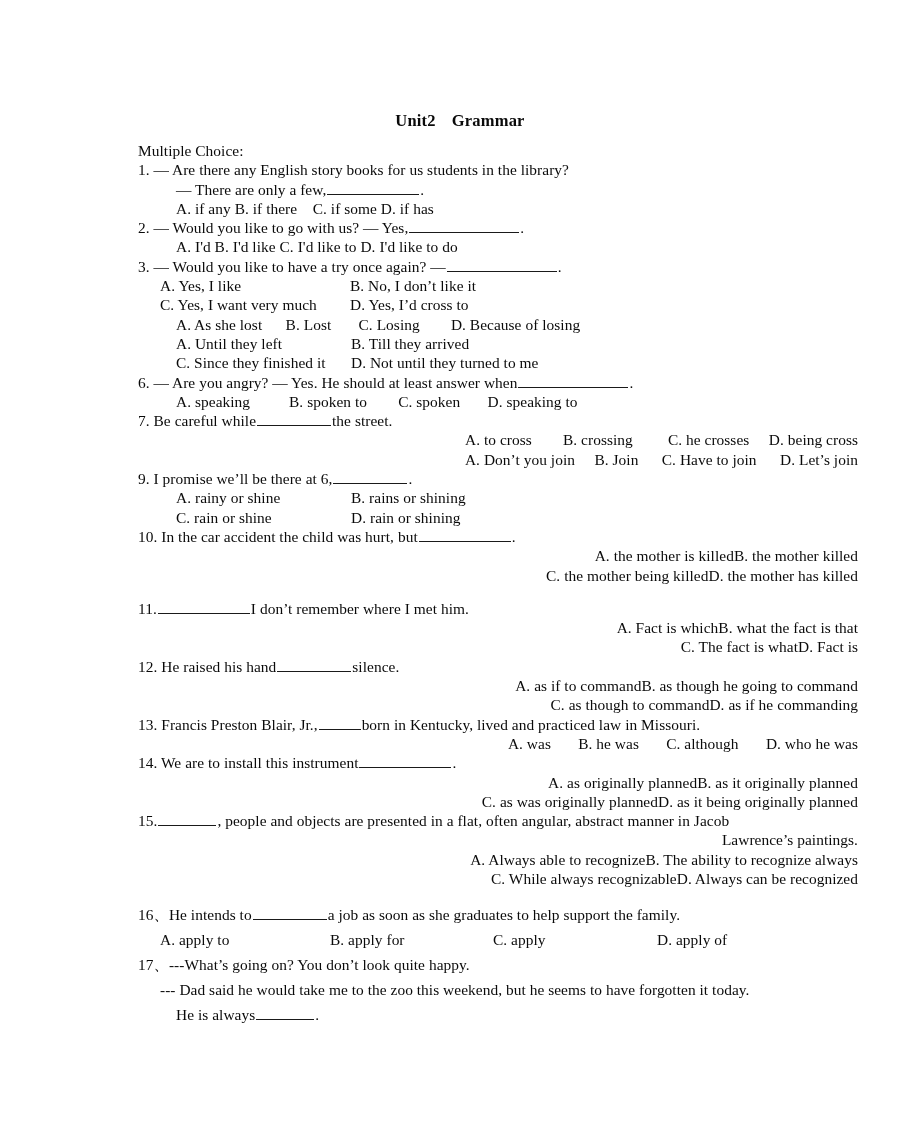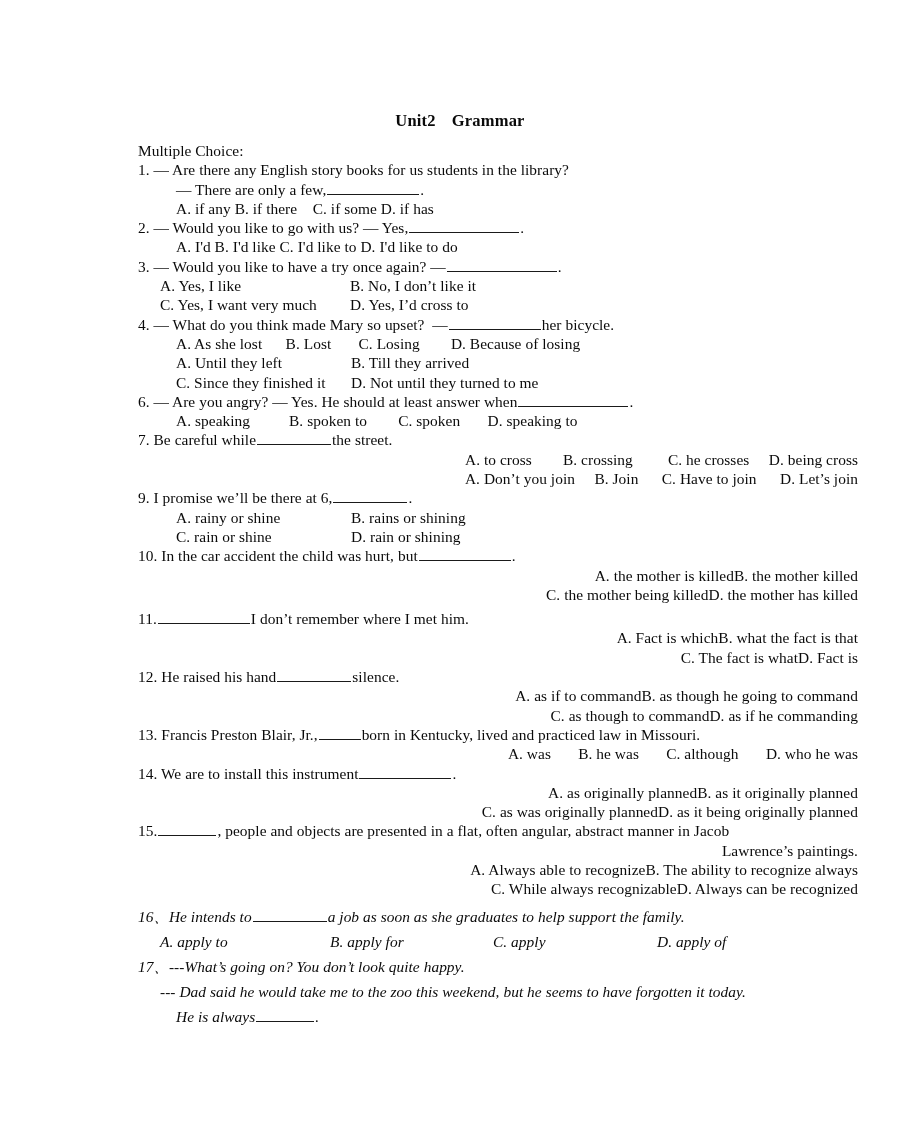--- a/index.html
+++ b/index.html
@@ -39,22 +39,22 @@
     left: 138px;
     top: 141px;
     width: 720px;
   }
   .line {
     font-size: 15.4px;
     line-height: 19.3px;
     white-space: pre;
     letter-spacing: 0.05px;
   }
-  .line.wide { line-height: 25px; font-style: italic; }
-  .line.gap-top { margin-top: 5px; }
+  .line.wide { line-height: 25px; }
+  .line.gap-top { margin-top: 14px; }
 
   
   .i0  { padding-left: 0; }
   .i1  { padding-left: 22px; }
   .i3  { padding-left: 38px; }
   .i4  { padding-left: 46px; text-align: right; }
   .i6  { padding-left: 22px; }
 
   .blank {
     display: inline-block;
@@ -88,21 +88,20 @@
     <div class="line i3"><span>— There are only a few,</span><span class="blank b-l"></span><span>.</span></div>
     <div class="line i3">A. if any B. if there    C. if some D. if has</div>
 
     <div class="line i0"><span>2. — Would you like to go with us? — Yes,</span><span class="blank b-xl"></span><span>.</span></div>
     <div class="line i3">A. I'd B. I'd like C. I'd like to D. I'd like to do</div>
 
     <div class="line i0"><span>3. — Would you like to have a try once again? —</span><span class="blank b-xl"></span><span>.</span></div>
     <div class="line i1"><span class="col" style="width:190px">A. Yes, I like</span><span>B. No, I don’t like it</span></div>
     <div class="line i1"><span class="col" style="width:190px">C. Yes, I want very much</span><span>D. Yes, I’d cross to</span></div>
 
-    <div class="line i0"><span>4. — What do you think made Mary so upset?  —</span><span class="blank b-l"></span><span>her bicycle.</span></div>
     <div class="line i3">A. As she lost      B. Lost       C. Losing        D. Because of losing</div>
 
     <div class="line i3"><span class="col" style="width:175px">A. Until they left</span><span>B. Till they arrived</span></div>
     <div class="line i3"><span class="col" style="width:175px">C. Since they finished it</span><span>D. Not until they turned to me</span></div>
 
     <div class="line i0"><span>6. — Are you angry? — Yes. He should at least answer when</span><span class="blank b-xl"></span><span>.</span></div>
     <div class="line i3">A. speaking          B. spoken to        C. spoken       D. speaking to</div>
 
     <div class="line i0"><span>7. Be careful while</span><span class="blank b-m"></span><span>the street.</span></div>
     <div class="line i4">A. to cross        B. crossing         C. he crosses     D. being cross</div>

